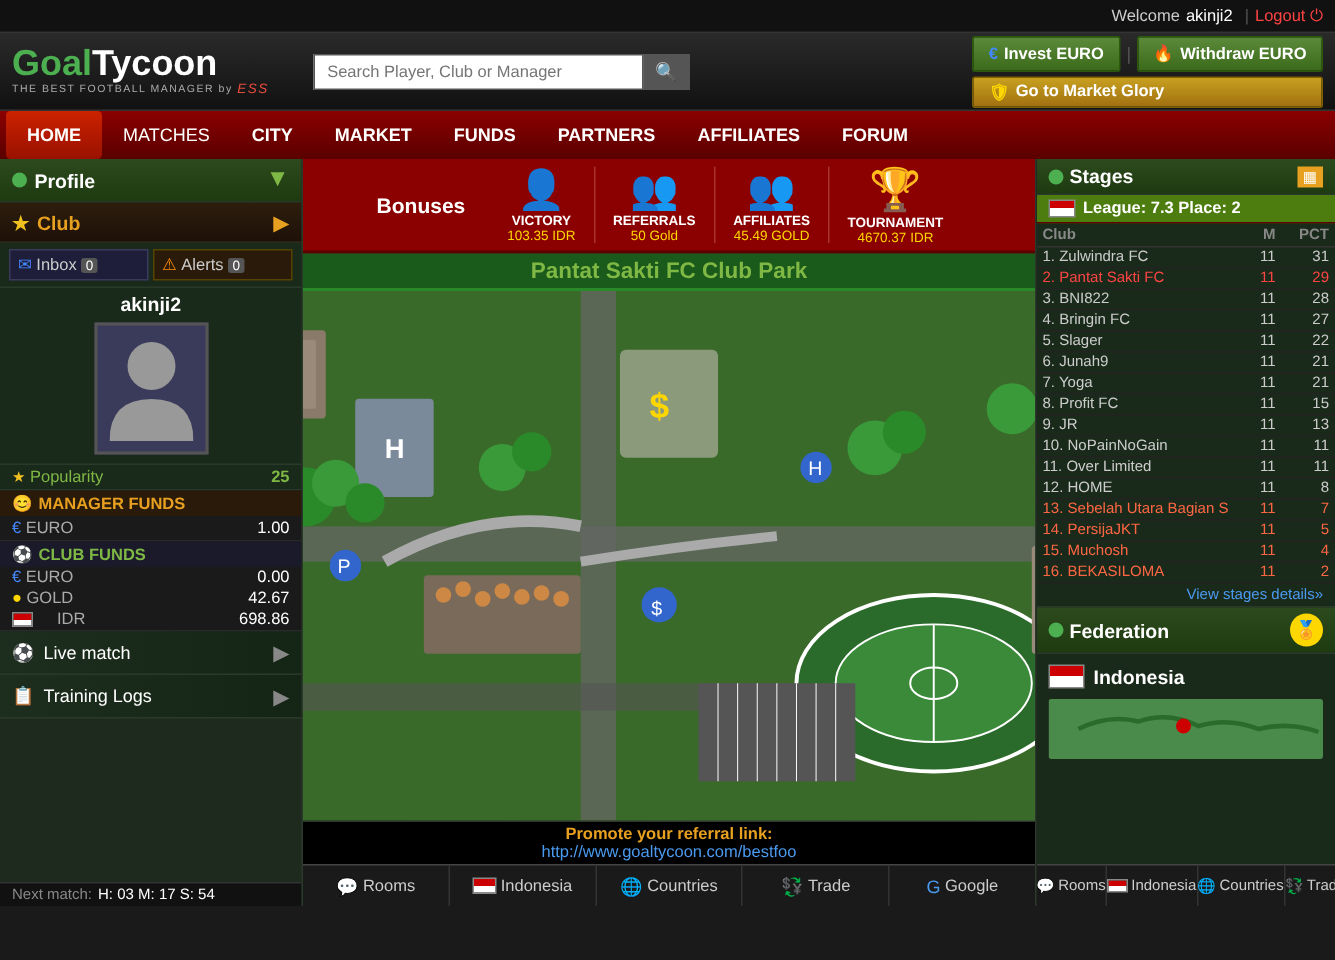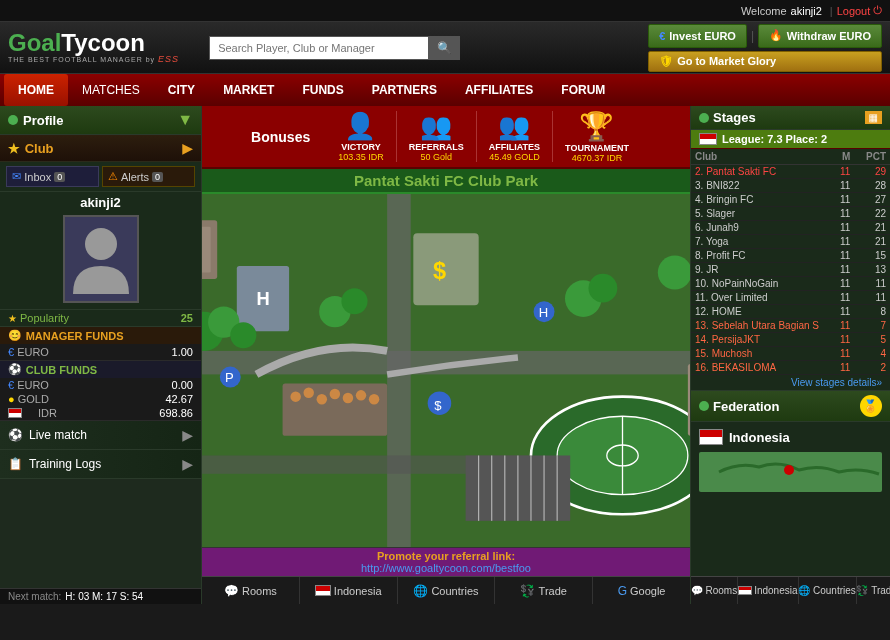--- a/index.html
+++ b/index.html
@@ -287,21 +287,21 @@
         <rect x="435" y="135" width="35" height="15" fill="#8a9aaa"></rect>
 
         <circle cx="30" cy="195" r="12" fill="#3366cc" opacity="0.8"></circle>
         <text x="24" y="200" fill="#fff" font-size="14">◀</text>
 
         <circle cx="460" cy="195" r="12" fill="#3366cc" opacity="0.8"></circle>
         <text x="454" y="200" fill="#fff" font-size="14">▶</text>
       </svg>
     </div>
 
-    <div style="background:#701a75; border-top:1px solid #333; padding:2px 8px;">
+    <div style="background:#000000; border-top:1px solid #333; padding:2px 8px;">
       <div style="color:#e8a020; font-weight:bold; font-size:11px; text-align:center;">Promote your referral link:</div>
       <div style="color:#4a9af0; font-size:11px; text-align:center; cursor:pointer;">http://www.goaltycoon.com/bestfoo</div>
     </div>
 
     <div style="display:flex; background:#1a1a1a; border-top:1px solid #444; height:28px;">
       <div style="flex:1; display:flex; align-items:center; justify-content:center; gap:3px; cursor:pointer; color:#ccc; font-size:11px; border-right:1px solid #333;">
         <span style="font-size:12px;">💬</span>
         <span>Rooms</span>
       </div>
       <div style="flex:1; display:flex; align-items:center; justify-content:center; gap:3px; cursor:pointer; color:#ccc; font-size:11px; border-right:1px solid #333;">
@@ -342,20 +342,28 @@
       <table style="width:100%; border-collapse:collapse;">
         <thead>
           <tr>
             <th style="color:#888; font-size:10px; text-align:left; padding:2px 4px; background:#1a2a1a; border-bottom:1px solid #333;">Club</th>
             <th style="color:#888; font-size:10px; text-align:right; padding:2px 4px; background:#1a2a1a; border-bottom:1px solid #333;">M</th>
             <th style="color:#888; font-size:10px; text-align:right; padding:2px 4px; background:#1a2a1a; border-bottom:1px solid #333;">PCT</th>
           </tr>
         </thead>
         <tbody id="standings-body">
             <tr style="cursor: pointer;">
+    <td style="color:#ccc; font-size:10px; padding:1px 4px; border-bottom:1px solid #222; white-space:nowrap; overflow:hidden; max-width:110px;">
+      <span>1.</span>
+      <span>Zulwindra FC</span>
+    </td>
+    <td style="color:#ccc; font-size:10px; padding:1px 4px; border-bottom:1px solid #222; text-align:right;">11</td>
+    <td style="color:#ccc; font-size:10px; padding:1px 4px; border-bottom:1px solid #222; text-align:right;">31</td>
+  </tr>
+            <tr style="cursor: pointer;">
     <td style="color:#ff4444; font-size:10px; padding:1px 4px; border-bottom:1px solid #222; white-space:nowrap; overflow:hidden; max-width:110px;">
       <span>2.</span>
       <span>Pantat Sakti FC</span>
     </td>
     <td style="color:#ff4444; font-size:10px; padding:1px 4px; border-bottom:1px solid #222; text-align:right;">11</td>
     <td style="color:#ff4444; font-size:10px; padding:1px 4px; border-bottom:1px solid #222; text-align:right;">29</td>
   </tr>
             <tr style="cursor: pointer;">
     <td style="color:#ccc; font-size:10px; padding:1px 4px; border-bottom:1px solid #222; white-space:nowrap; overflow:hidden; max-width:110px;">
       <span>3.</span>

